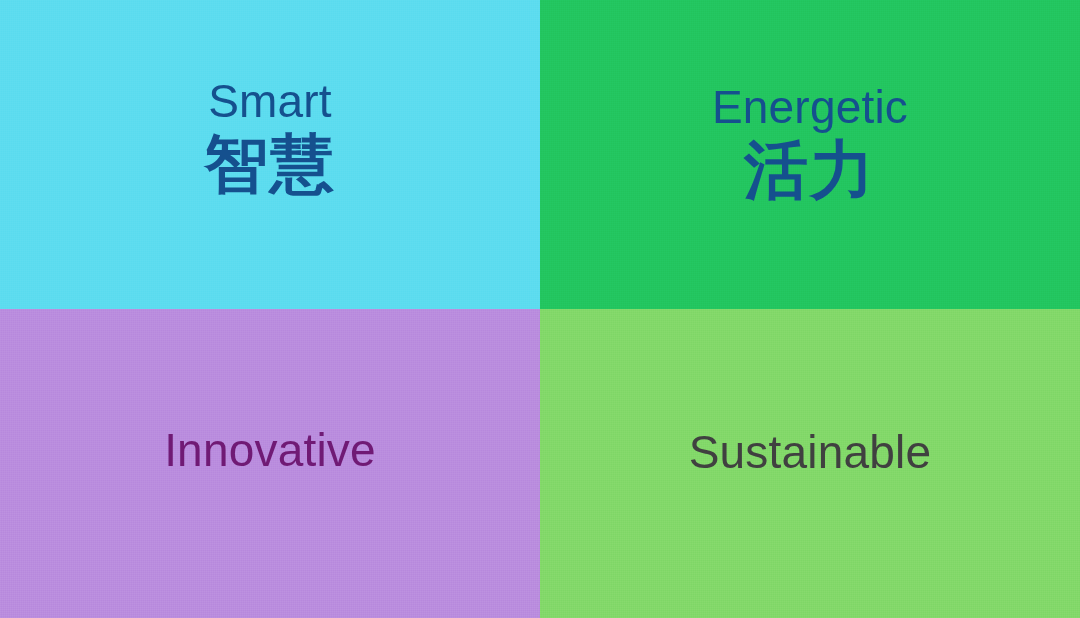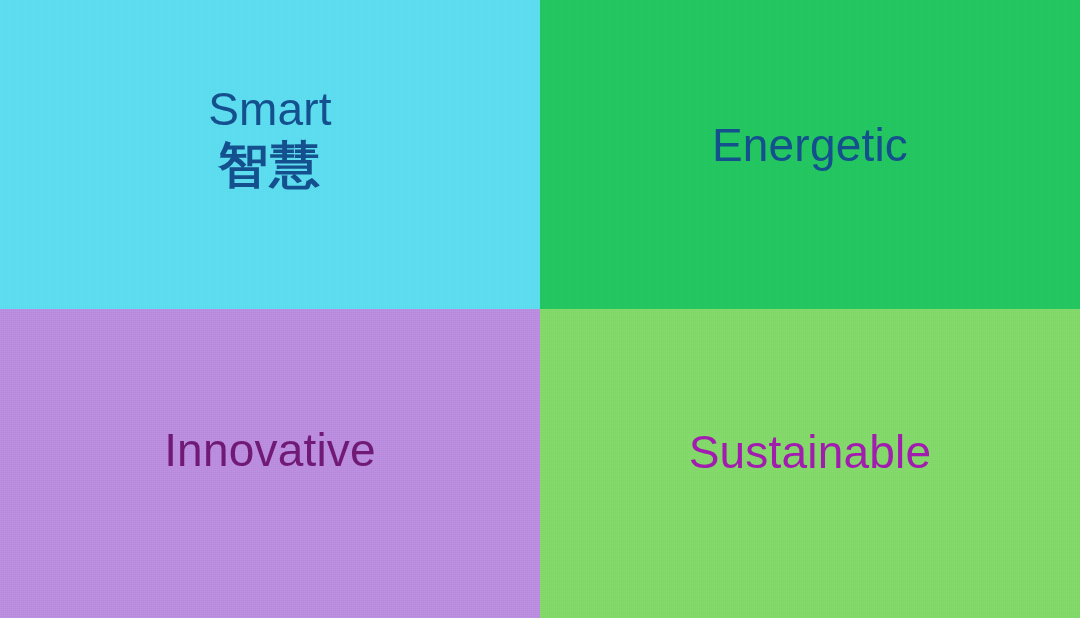--- a/index.html
+++ b/index.html
@@ -55,21 +55,21 @@
     font-family:"Liberation Sans","DejaVu Sans",sans-serif;
     font-size:46px;
     font-weight:400;
     line-height:1.0;
     letter-spacing:0.2px;
     white-space:nowrap;
   }
 
   .label-zh {
     font-family:"DejaVu Sans","Liberation Sans",sans-serif;
-    font-size:50px;
+    font-size:64px;
     font-weight:700;
     line-height:1.08;
     margin-top:6px;
     letter-spacing:2px;
     white-space:nowrap;
   }
 
   
   #quadrant-smart       .text-stack { transform:translateY(-16px); }
   #quadrant-energetic   .text-stack { transform:translateY(-10px); }
@@ -84,28 +84,29 @@
   <section class="quadrant" id="quadrant-smart" style="background-color: rgb(91, 220, 239); color: rgb(21, 80, 142);">
     <div class="text-stack">
       <div class="label-en">Smart</div>
       <div class="label-zh">智慧</div>
     </div>
   </section>
 
   <section class="quadrant" id="quadrant-energetic" style="background-color: #22c55e; color: rgb(21, 80, 142); justify-content: center;">
     <div class="text-stack">
       <div class="label-en">Energetic</div>
+      <div class="label-zh">活力</div>
     </div>
   </section>
 
   <section class="quadrant" id="quadrant-innovative" style="background-color: rgb(185, 139, 222); color: #701a75;">
     <div class="text-stack">
       <div class="label-en">Innovative</div>
     </div>
   </section>
 
-  <section class="quadrant" id="quadrant-sustainable" style="background-color: rgb(129, 216, 104); color: #a21caf;">
+  <section class="quadrant" id="quadrant-sustainable" style="background-color: rgb(129, 216, 104); color: #404040;">
     <div class="text-stack">
       <div class="label-en">Sustainable</div>
     </div>
   </section>
 
 </div>
 
 </body></html>

